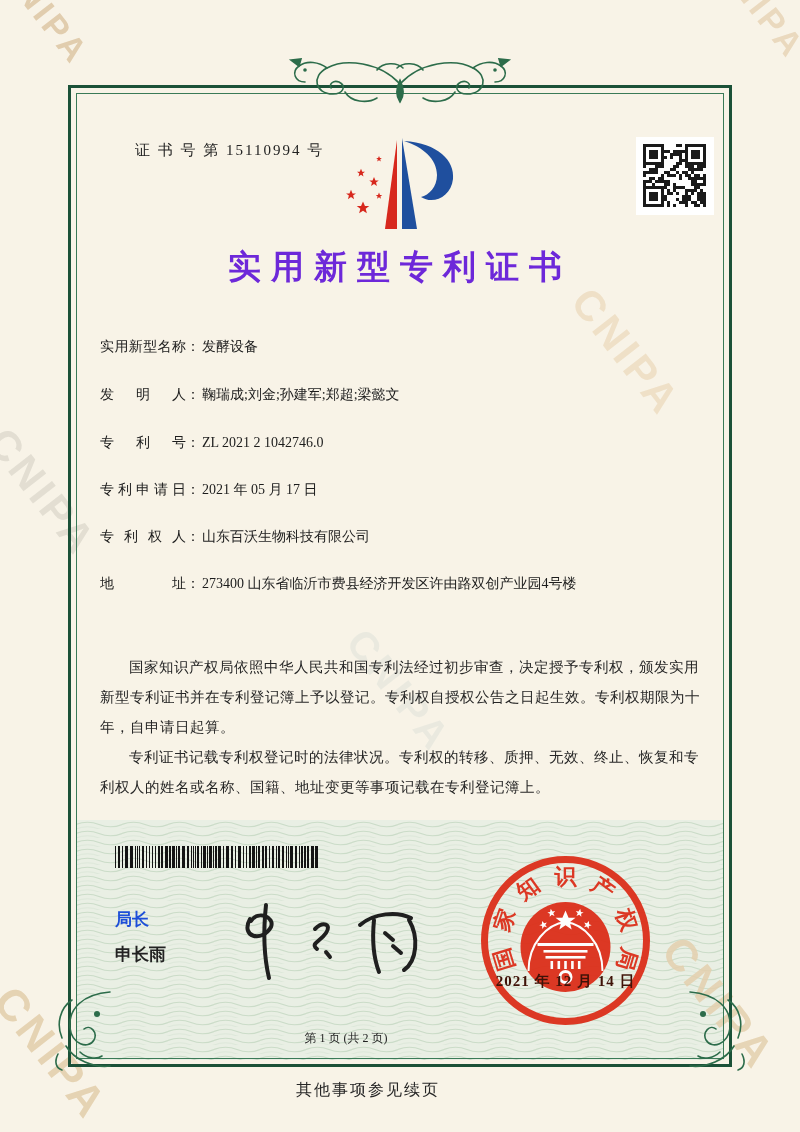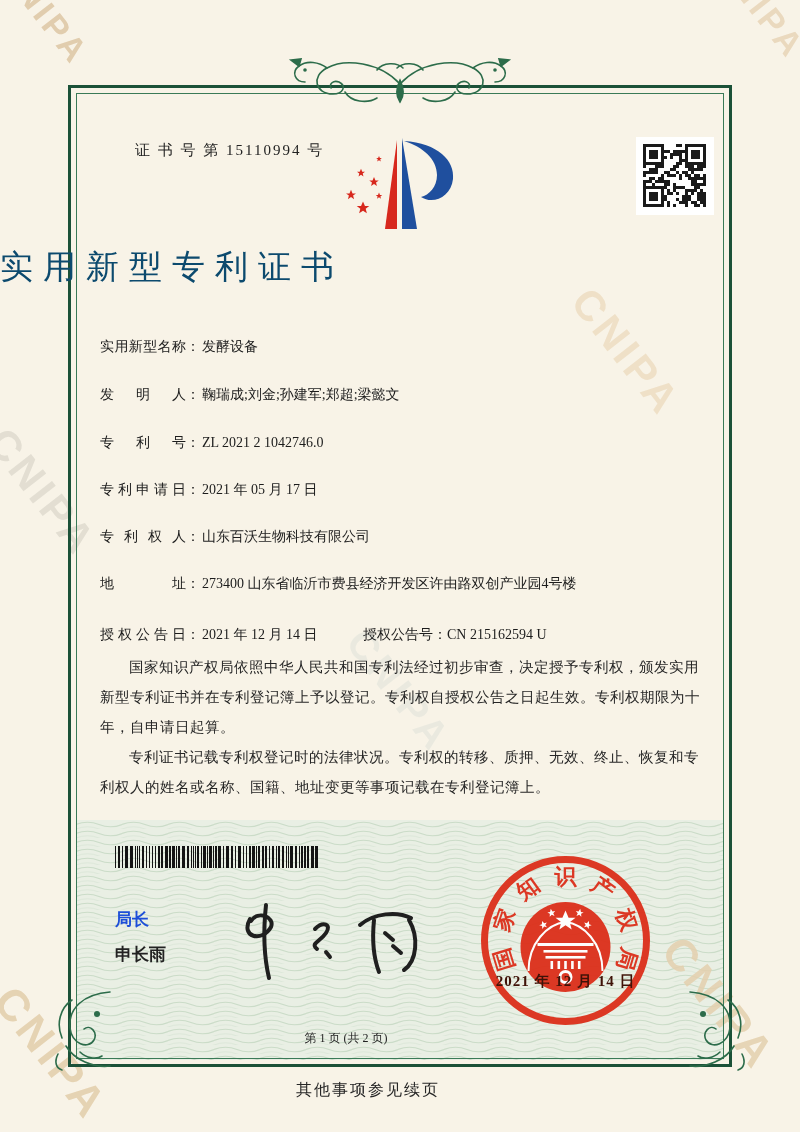--- a/index.html
+++ b/index.html
@@ -20,22 +20,22 @@
   
   .frame-outer{position:absolute;left:68px;top:85px;width:658px;height:976px;border:3px solid #1b5138;z-index:2;}
   .frame-inner{position:absolute;left:76px;top:93px;width:646px;height:964px;border:1px solid #3a7a57;z-index:2;}
   .ornament{position:absolute;z-index:3;}
   
   .content{position:absolute;left:0;top:0;width:800px;height:1132px;z-index:4;}
   .cert-no{position:absolute;left:103px;top:141px;font-size:15px;letter-spacing:2px;color:#222;margin-left:32px;}
   .logo{position:absolute;left:333px;top:131px;}
   .qr-box{position:absolute;left:636px;top:137px;width:78px;height:78px;background:#ffffff;}
   .qr-box svg{position:absolute;left:7px;top:7px;}
-  .title{position:absolute;left:0;top:245px;width:800px;font-size:33px;font-weight:normal;
-         letter-spacing:10px;color:#0c4a6e;}
+  .title{position:absolute;left:0;top:245px;width:800px;text-align:center;font-size:33px;font-weight:bold;
+         letter-spacing:10px;color:#6d28d9;}
   .frow{position:absolute;left:100px;width:620px;font-size:14px;line-height:20px;}
   .flabel{display:inline-block;width:86px;text-align:justify;text-align-last:justify;vertical-align:top;}
   .fcolon{display:inline-block;width:16px;vertical-align:top;}
   .fvalue{display:inline-block;max-width:394px;vertical-align:top;word-break:break-all;}
   .r0{top:337px;} .r1{top:385px;} .r2{top:433px;} .r3{top:480px;} .r4{top:527px;font-family:Liberation Mono, monospace;} .r5{top:574px;} .r6{top:625px;}
   .grant-pair{position:absolute;left:263px;top:0;white-space:nowrap;}
   .paras{position:absolute;left:100px;top:652px;width:607px;font-size:14.5px;line-height:30px;
          letter-spacing:.5px;color:#262626;}
   .paras p{margin:0;text-indent:2em;}
   .barcode{position:absolute;left:115px;top:846px;}
@@ -399,26 +399,20 @@
     </div>
     <div class="frow r3">
       <span class="flabel">专利申请日</span><span class="fcolon">：</span><span class="fvalue">2021 年 05 月 17 日</span>
     </div>
     <div class="frow r4">
       <span class="flabel">专利权人</span><span class="fcolon">：</span><span class="fvalue">山东百沃生物科技有限公司</span>
     </div>
     <div class="frow r5">
       <span class="flabel">地址</span><span class="fcolon">：</span><span class="fvalue">273400 山东省临沂市费县经济开发区许由路双创产业园4号楼</span>
     </div>
-    <div class="frow r6">
-      <span class="flabel">授权公告日</span><span class="fcolon">：</span><span class="fvalue">2021 年 12 月 14 日</span>
-      <span class="grant-pair">
-        <span>授权公告号</span><span>：</span><span>CN 215162594 U</span>
-      </span>
-    </div>
 
     <div class="paras">
       <p>国家知识产权局依照中华人民共和国专利法经过初步审查，决定授予专利权，颁发实用新型专利证书并在专利登记簿上予以登记。专利权自授权公告之日起生效。专利权期限为十年，自申请日起算。</p>
       <p>专利证书记载专利权登记时的法律状况。专利权的转移、质押、无效、终止、恢复和专利权人的姓名或名称、国籍、地址变更等事项记载在专利登记簿上。</p>
     </div>
 
     <svg class="barcode" id="barcode-svg" width="205" height="24" viewBox="0 0 205 24" fill="#141414" shape-rendering="crispEdges">
         <rect x="0" y="0" width="1" height="22"></rect>
         <rect x="3" y="0" width="2" height="22"></rect>
         <rect x="7" y="0" width="1" height="22"></rect>

